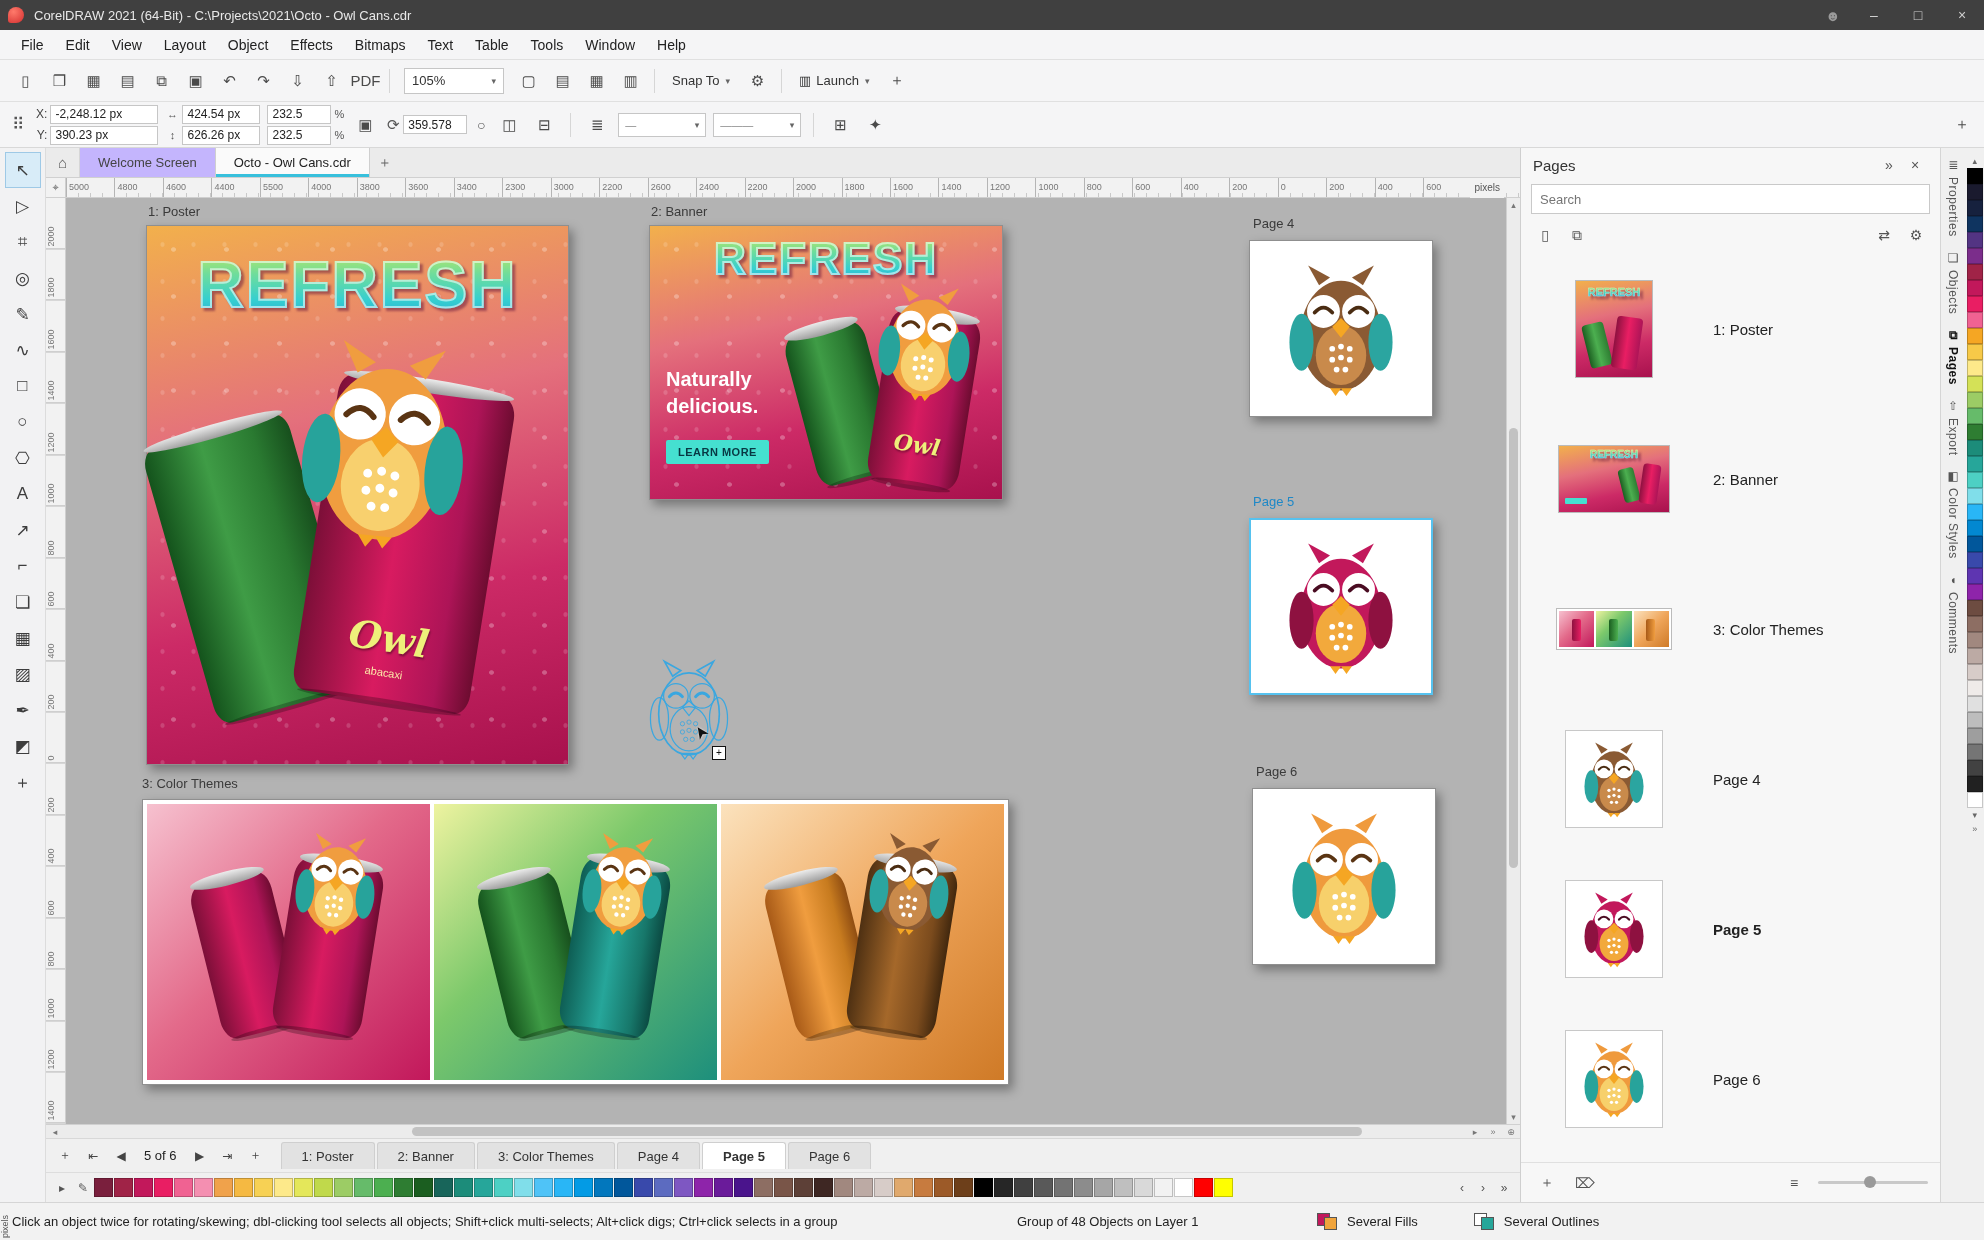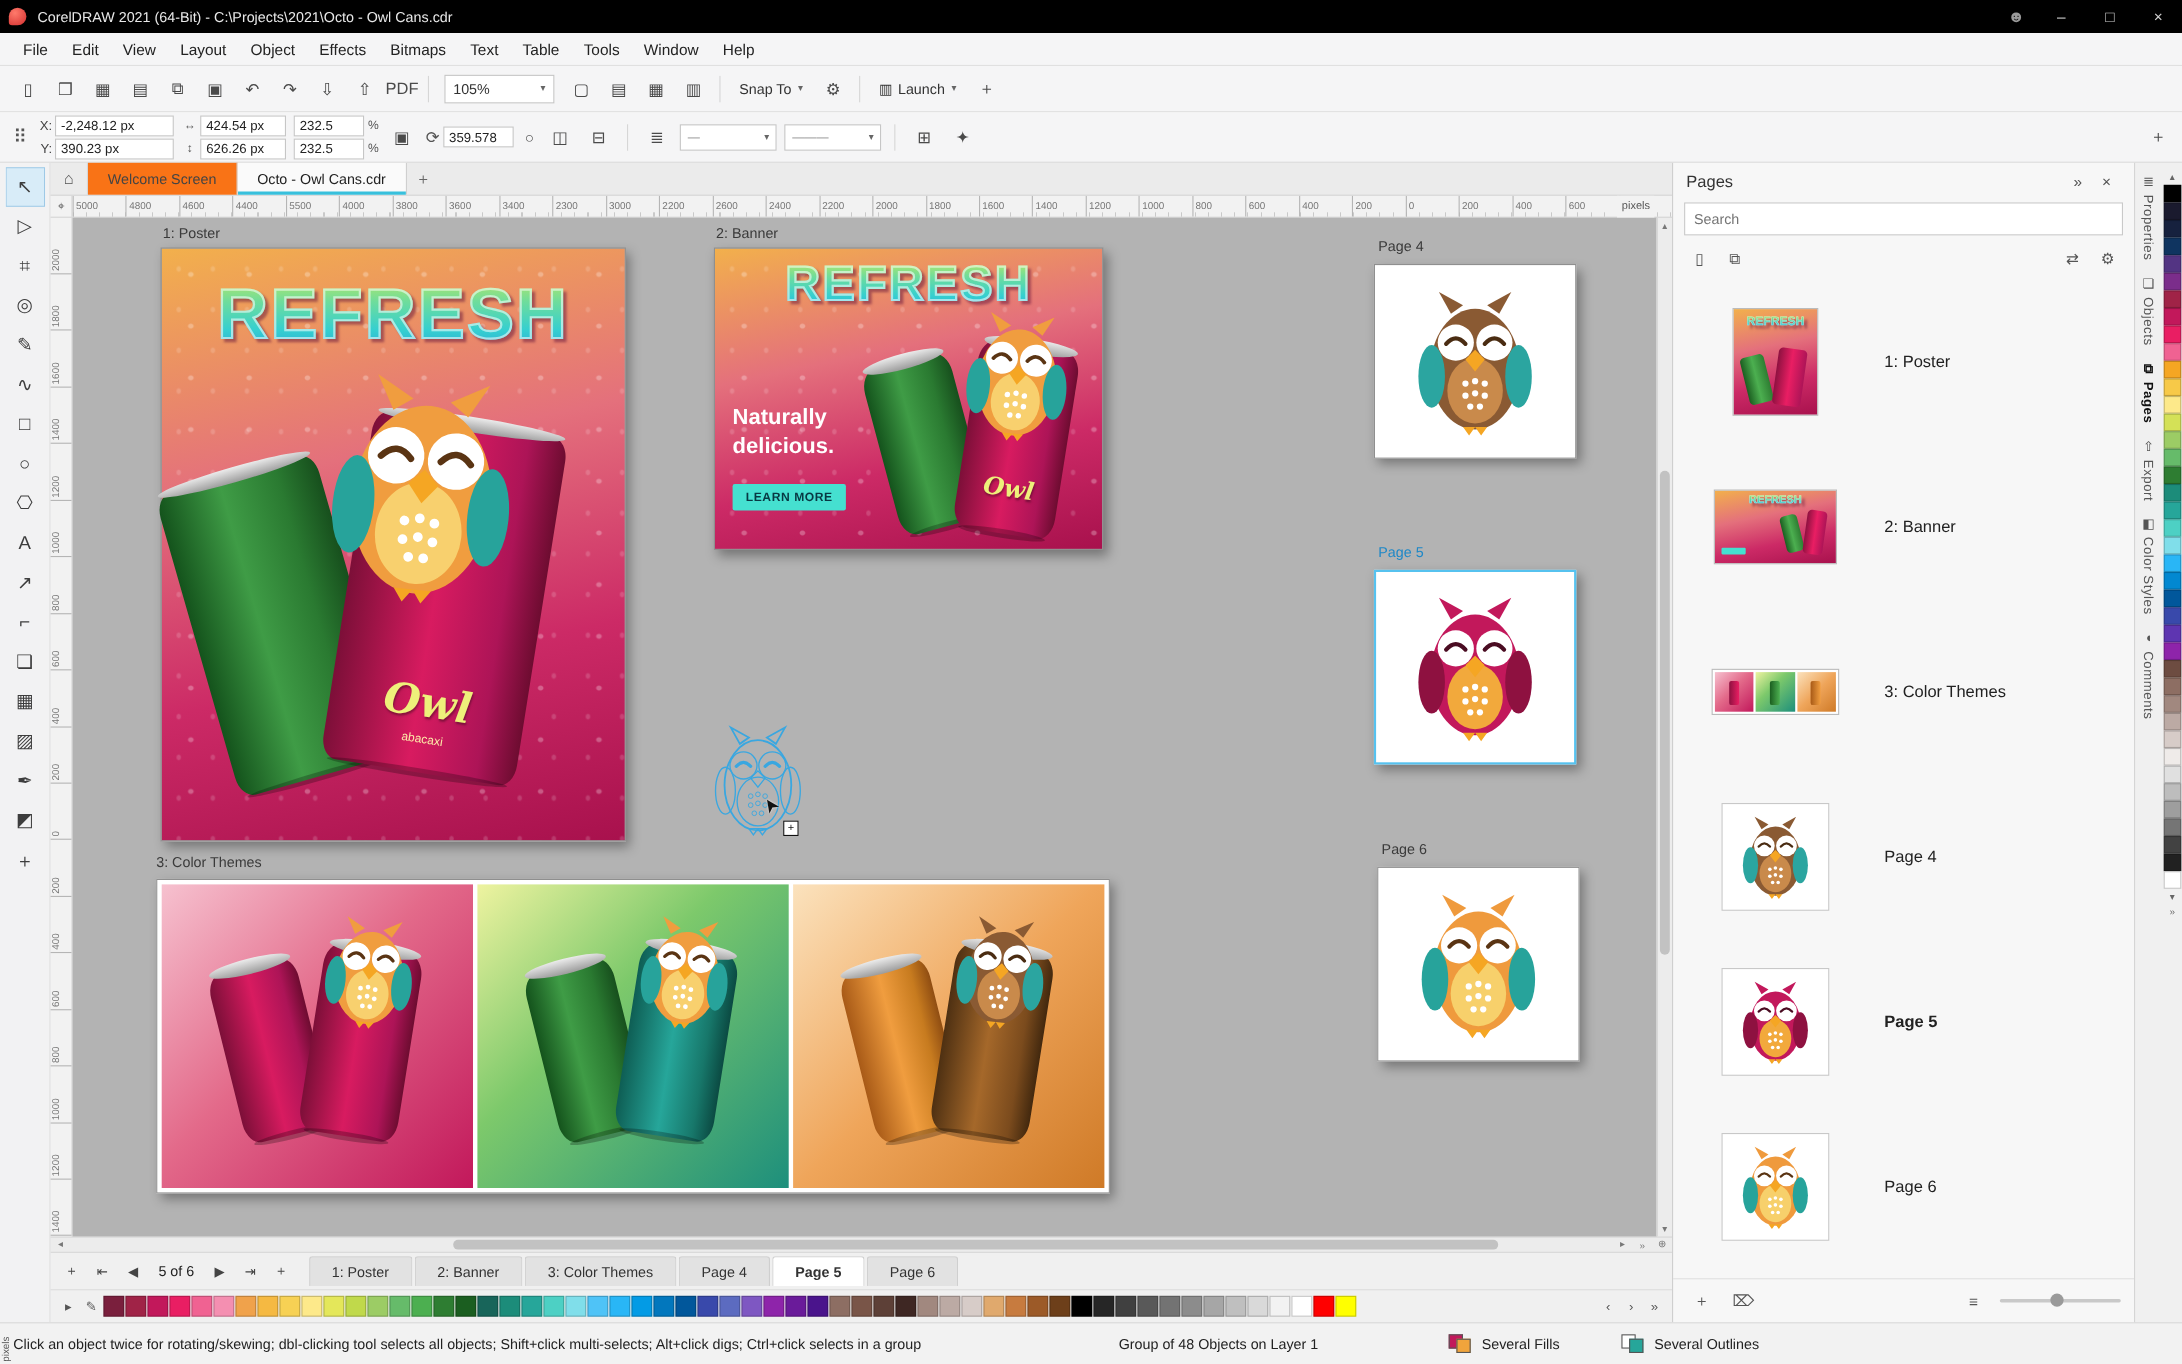--- a/index.html
+++ b/index.html
@@ -1,19 +1,19 @@
 <!DOCTYPE html>
 <html><head>
 <meta charset="utf-8">
 <style>
 *{box-sizing:border-box;margin:0;padding:0}
 html,body{width:1984px;height:1240px;overflow:hidden;font-family:"Liberation Sans","DejaVu Sans",sans-serif;font-size:14px;color:#333;background:#e8e8e8}
 
 
-.titlebar{height:30px;background:#000000;color:#e8e8e8;display:flex;align-items:center;padding:0 0 0 8px;font-size:13px}
+.titlebar{height:30px;background:#404040;color:#e8e8e8;display:flex;align-items:center;padding:0 0 0 8px;font-size:13px}
 .logo-balloon{width:16px;height:16px;border-radius:50% 50% 50% 3px;background:radial-gradient(circle at 35% 30%,#ff7a6b,#d32f2f);margin-right:10px;flex:none}
 .title-text{flex:1;white-space:nowrap;overflow:hidden}
 .win-btn{width:44px;height:30px;display:flex;align-items:center;justify-content:center;color:#cfcfcf;font-size:14px}
 .account-btn{width:38px;height:30px;display:flex;align-items:center;justify-content:center;color:#9a9a9a;font-size:15px}
 
 
 .menubar{height:30px;background:#f5f5f6;border-bottom:1px solid #e0e0e0;display:flex;align-items:center;padding-left:10px}
 .menu-item{padding:5px 11px;font-size:14px;color:#222}
 
 
@@ -44,21 +44,21 @@
 .toolbox{width:46px;background:#f2f2f3;border-right:1px solid #dcdcdc;display:flex;flex-direction:column;align-items:center;padding-top:4px}
 .tool{width:36px;height:36px;display:flex;align-items:center;justify-content:center;font-size:17px;color:#3d3d3d}
 .tool.active{background:#d8ecf8;box-shadow:inset 0 0 0 1px #9ec9e6}
 
 
 .centercol{flex:1;display:flex;flex-direction:column;min-width:0}
 
 
 .doctabs{height:30px;background:#ebebeb;display:flex;align-items:stretch;border-bottom:1px solid #d0d0d0}
 .home-btn{width:34px;display:flex;align-items:center;justify-content:center;color:#555;font-size:15px;border-right:1px solid #d6d6d6}
-.dtab{padding:0 18px;display:flex;align-items:center;font-size:13px;color:#444;background:#f97316;border-right:1px solid #cfcfcf}
+.dtab{padding:0 18px;display:flex;align-items:center;font-size:13px;color:#444;background:#c4b5fd;border-right:1px solid #cfcfcf}
 .dtab.active{background:#fafafa;color:#222;box-shadow:inset 0 -3px 0 #38c0dc}
 .newtab-btn{width:30px;display:flex;align-items:center;justify-content:center;color:#666}
 
 
 .rulerrow{height:20px;display:flex;background:#f2f2f2;border-bottom:1px solid #cfcfcf;position:relative}
 .ruler-corner{width:20px;border-right:1px solid #cfcfcf;display:flex;align-items:center;justify-content:center;font-size:11px;color:#666;flex:none}
 .hruler{flex:1;display:flex;overflow:hidden;position:relative;background-image:repeating-linear-gradient(90deg,#c9c9c9 0 1px,transparent 1px 12px);background-size:100% 5px;background-position:0 15px;background-repeat:no-repeat}
 .hlab{flex:1;font-size:9px;color:#777;border-left:1px solid #b5b5b5;padding-left:2px;line-height:18px;white-space:nowrap;overflow:hidden}
 .ruler-unit-h{position:absolute;right:16px;top:0;font-size:10px;color:#555;background:#f2f2f2;padding:0 4px;line-height:20px}
 

